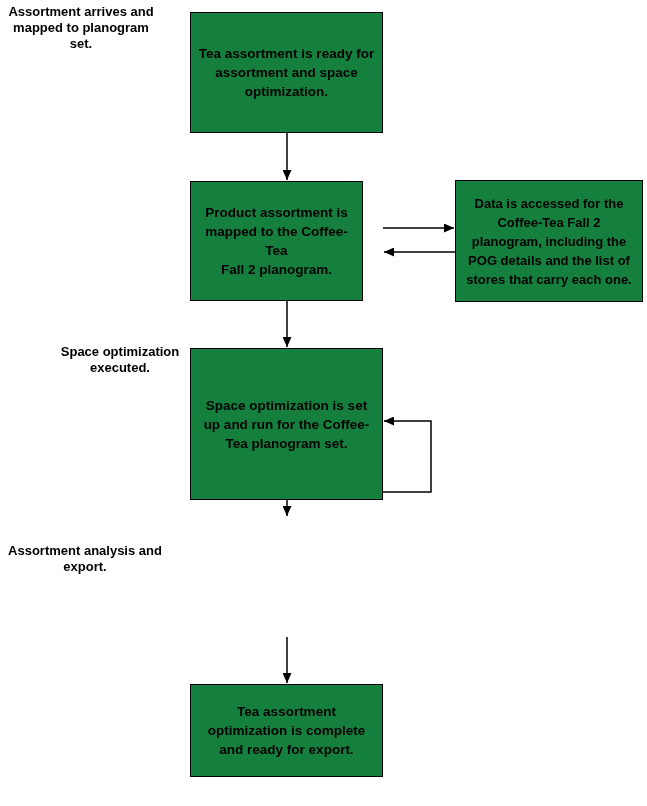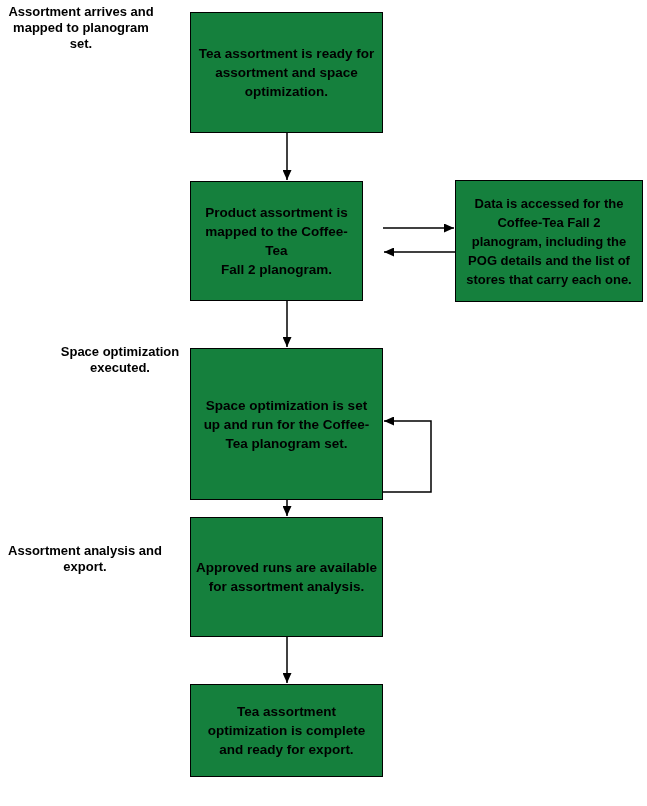--- a/index.html
+++ b/index.html
@@ -102,20 +102,18 @@
   <div class="flow-box" id="box-data">Data is accessed for the
 Coffee-Tea Fall 2
 planogram, including the
 POG details and the list of
 stores that carry each one.</div>
 
   <div class="flow-box" id="box-3">Space optimization is set
 up and run for the Coffee-
 Tea planogram set.</div>
 
-  <div class="flow-box" id="box-4">Approved runs are available
-for assortment analysis.</div>
 
   <div class="flow-box" id="box-5">Tea assortment
 optimization is complete
 and ready for export.</div>
 
 </div>
 
 </body></html>

